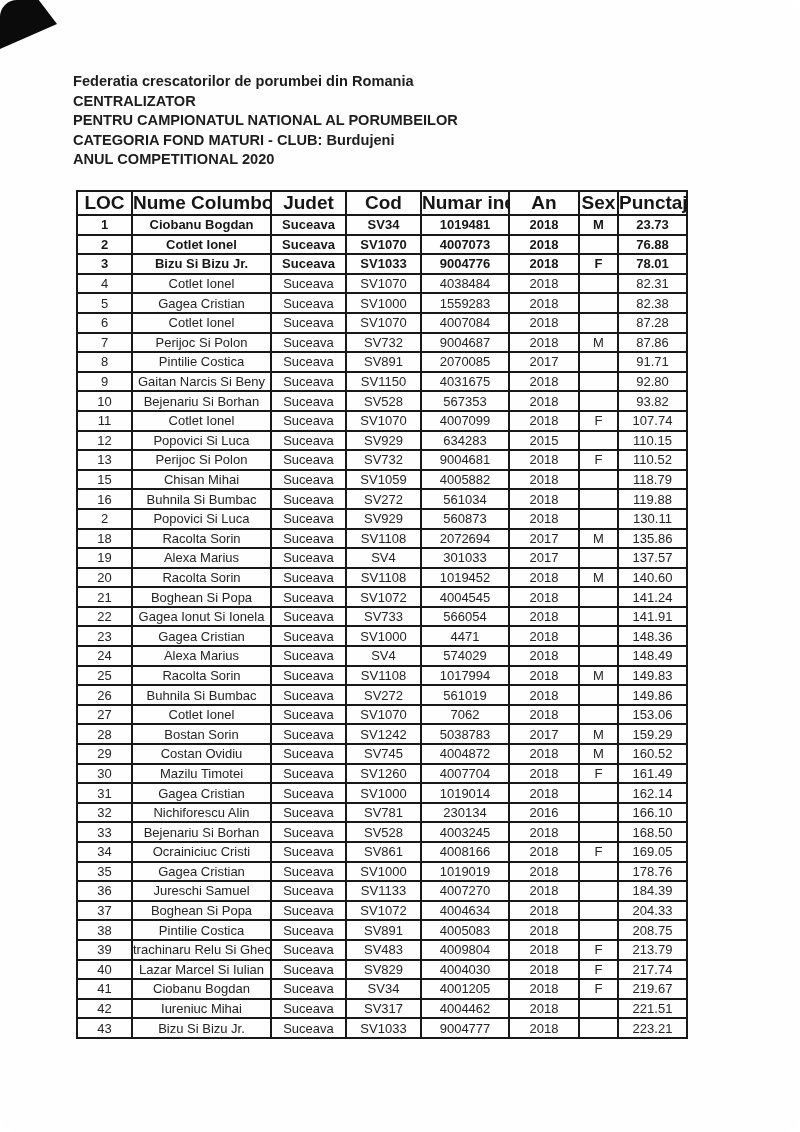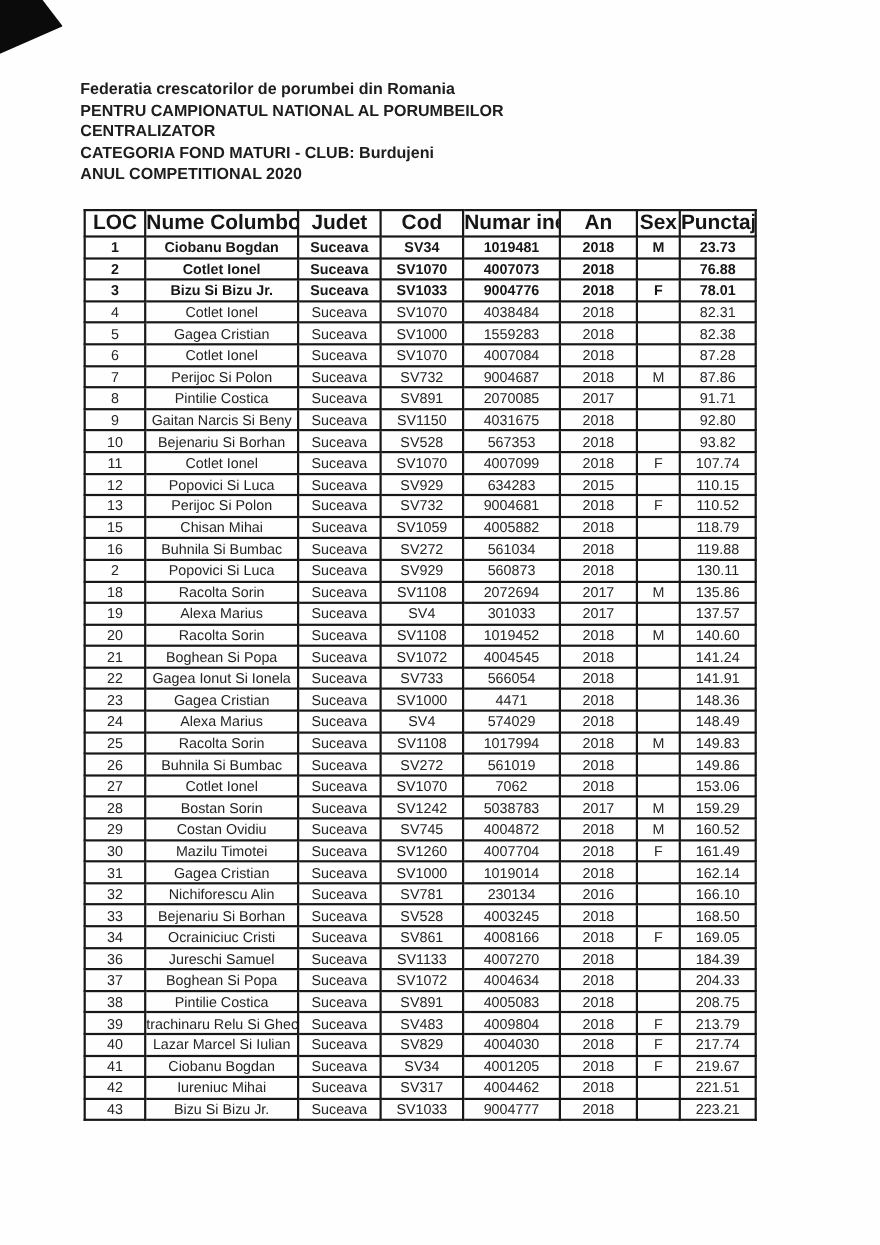--- a/index.html
+++ b/index.html
@@ -3,20 +3,21 @@
 <meta charset="utf-8">
 <style>
   html, body { margin: 0; padding: 0; background: #ffffff; }
   .page {
     position: relative;
     width: 800px;
     height: 1132px;
     background: #fefefe;
     overflow: hidden;
     font-family: "Liberation Sans", sans-serif;
+    border-radius: 17px;
   }
   .corner-artifact {
     position: absolute;
     left: 0; top: 0;
     width: 57px; height: 52px;
     background: #0b0b0b;
     clip-path: polygon(0 0, 68% 0, 100% 46%, 0 94%);
   }
   .doc-header {
     position: absolute;
@@ -61,22 +62,22 @@
 </style>
 </head>
 <body>
 
 <div class="page">
 
   <div class="corner-artifact"></div>
 
   <div class="doc-header">
     <div>Federatia crescatorilor de porumbei din Romania</div>
+    <div>CENTRALIZATOR</div>
     <div>PENTRU CAMPIONATUL NATIONAL AL PORUMBEILOR</div>
-    <div>CENTRALIZATOR</div>
     <div>CATEGORIA FOND MATURI - CLUB: Burdujeni</div>
     <div>ANUL COMPETITIONAL 2020</div>
   </div>
 
   <table class="results">
     <colgroup>
       <col style="width:55px">
       <col style="width:139px">
       <col style="width:75px">
       <col style="width:75px">
@@ -422,20 +423,30 @@
           <td>34</td>
           <td>Ocrainiciuc Cristi</td>
           <td>Suceava</td>
           <td>SV861</td>
           <td>4008166</td>
           <td>2018</td>
           <td>F</td>
           <td>169.05</td>
         </tr>
         <tr>
+          <td>35</td>
+          <td>Gagea Cristian</td>
+          <td>Suceava</td>
+          <td>SV1000</td>
+          <td>1019019</td>
+          <td>2018</td>
+          <td></td>
+          <td>178.76</td>
+        </tr>
+        <tr>
           <td>36</td>
           <td>Jureschi Samuel</td>
           <td>Suceava</td>
           <td>SV1133</td>
           <td>4007270</td>
           <td>2018</td>
           <td></td>
           <td>184.39</td>
         </tr>
         <tr>

